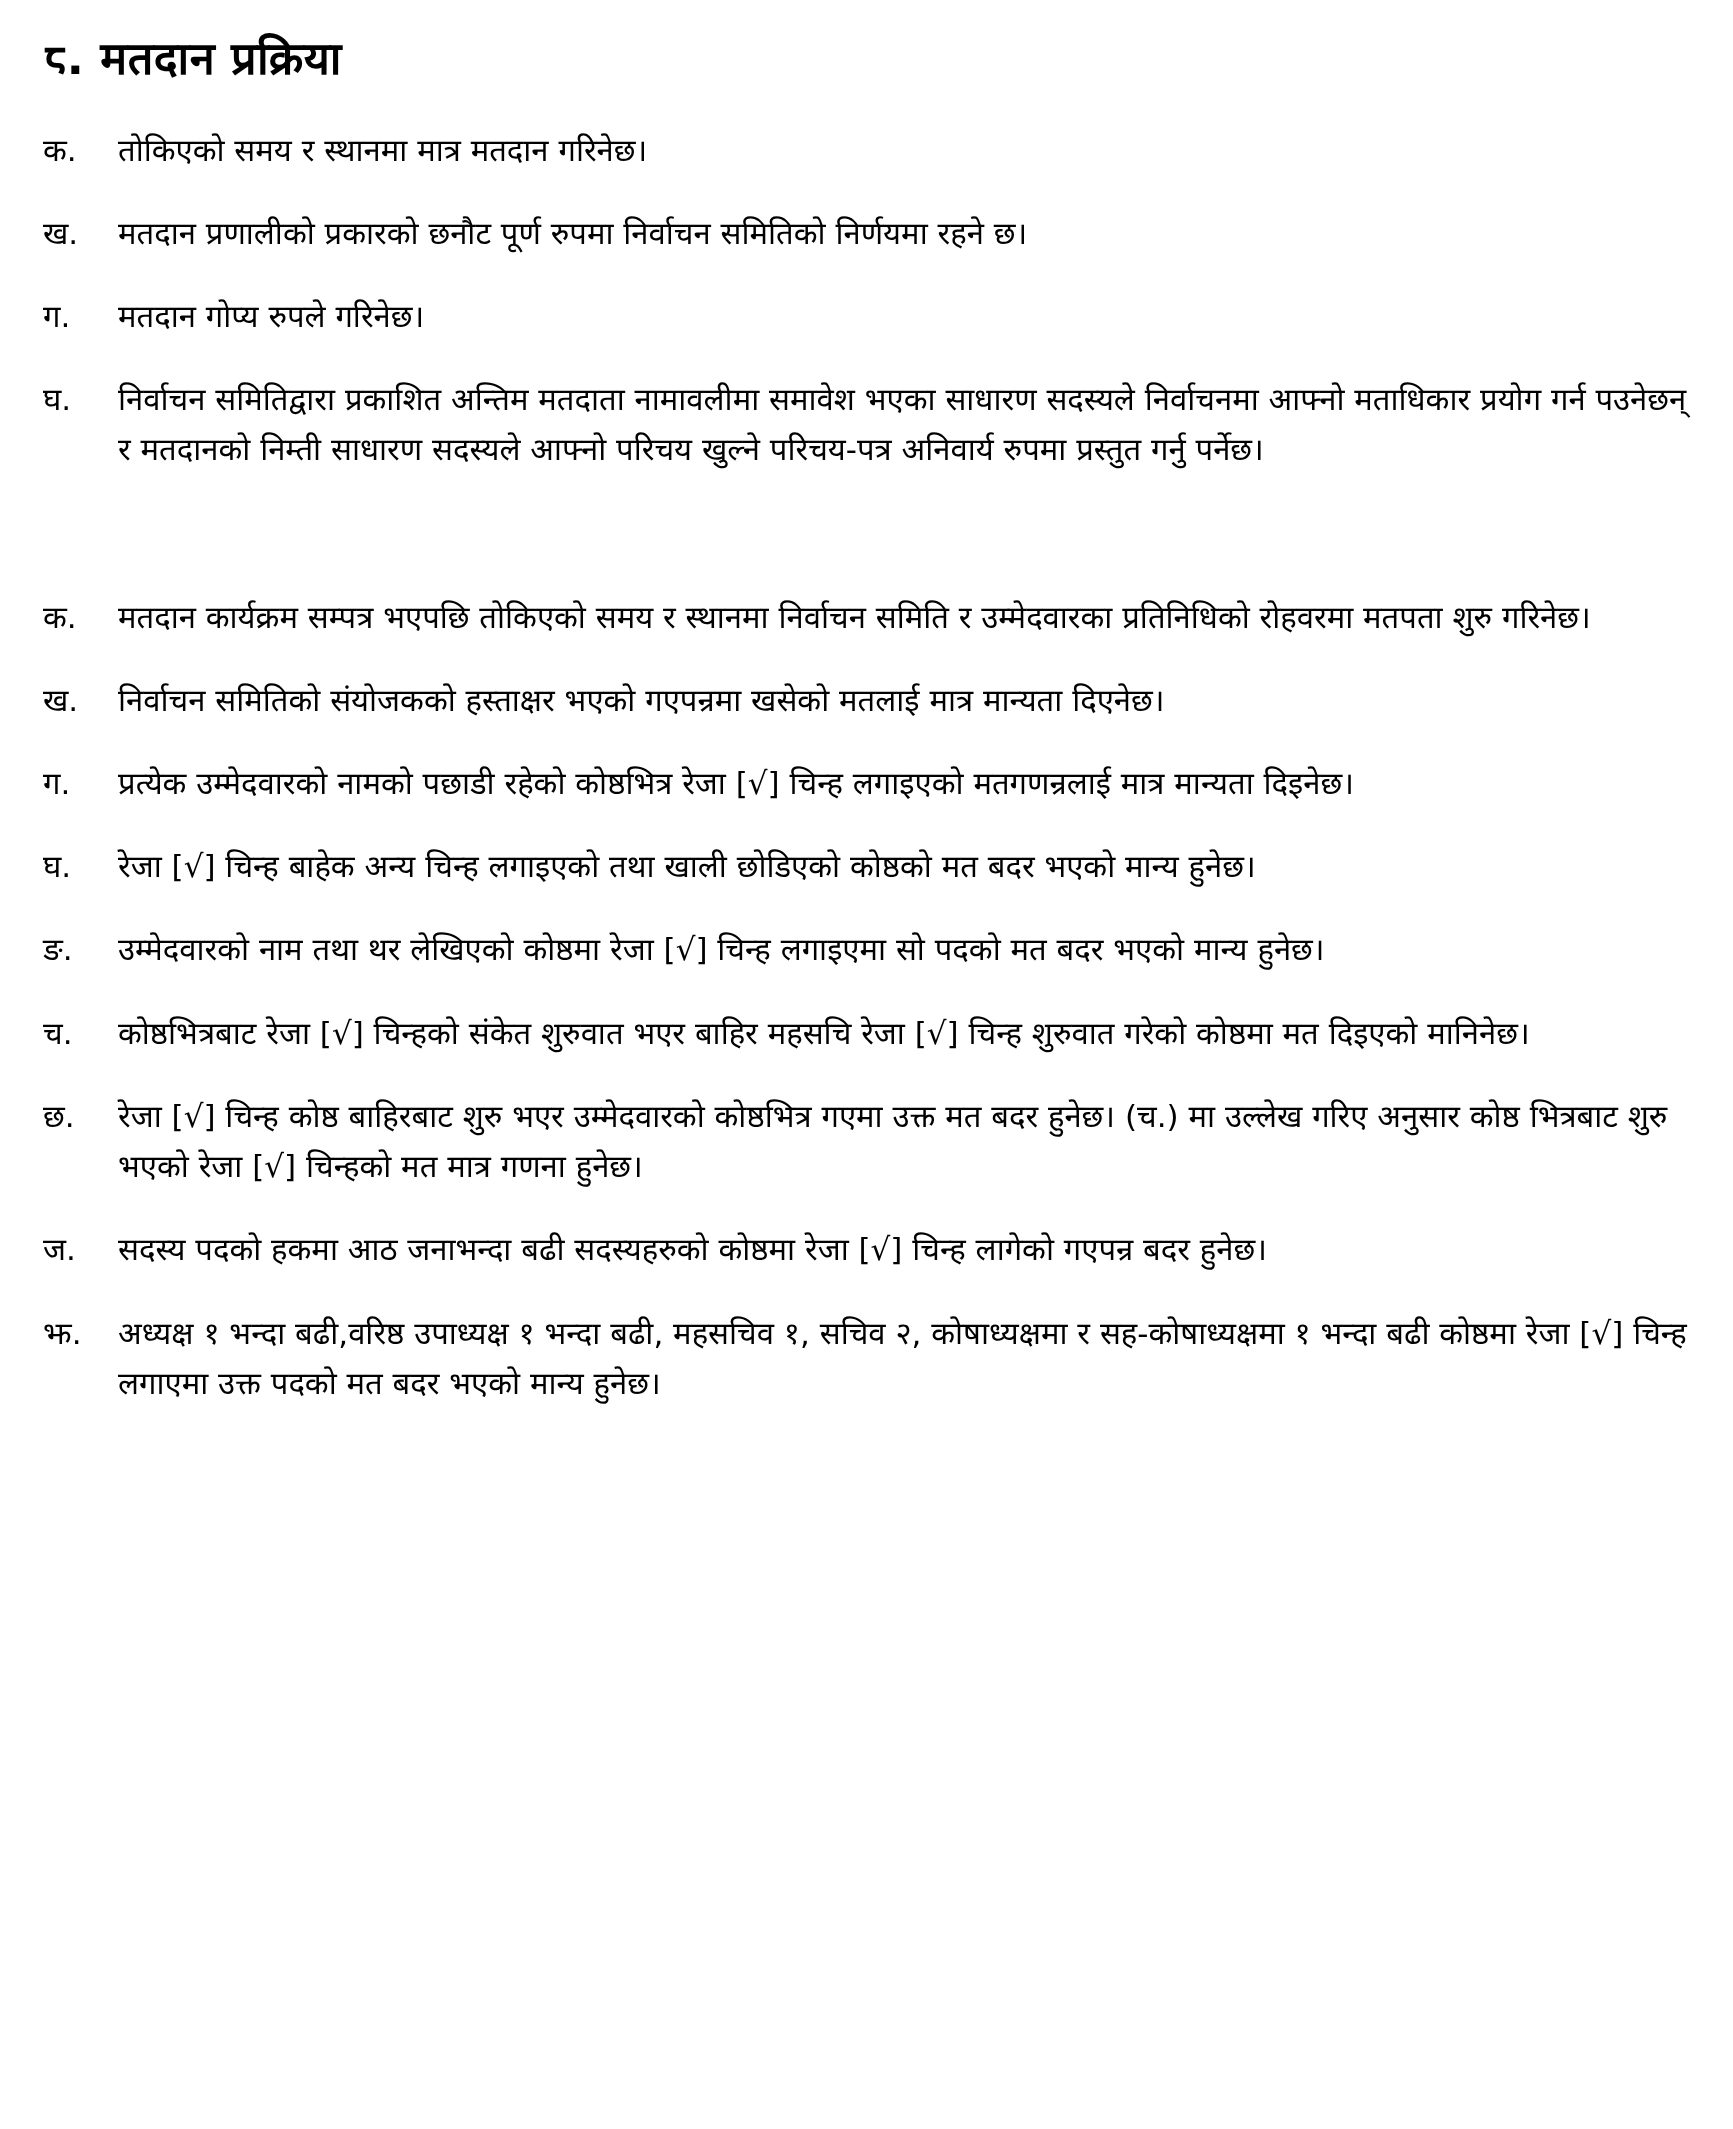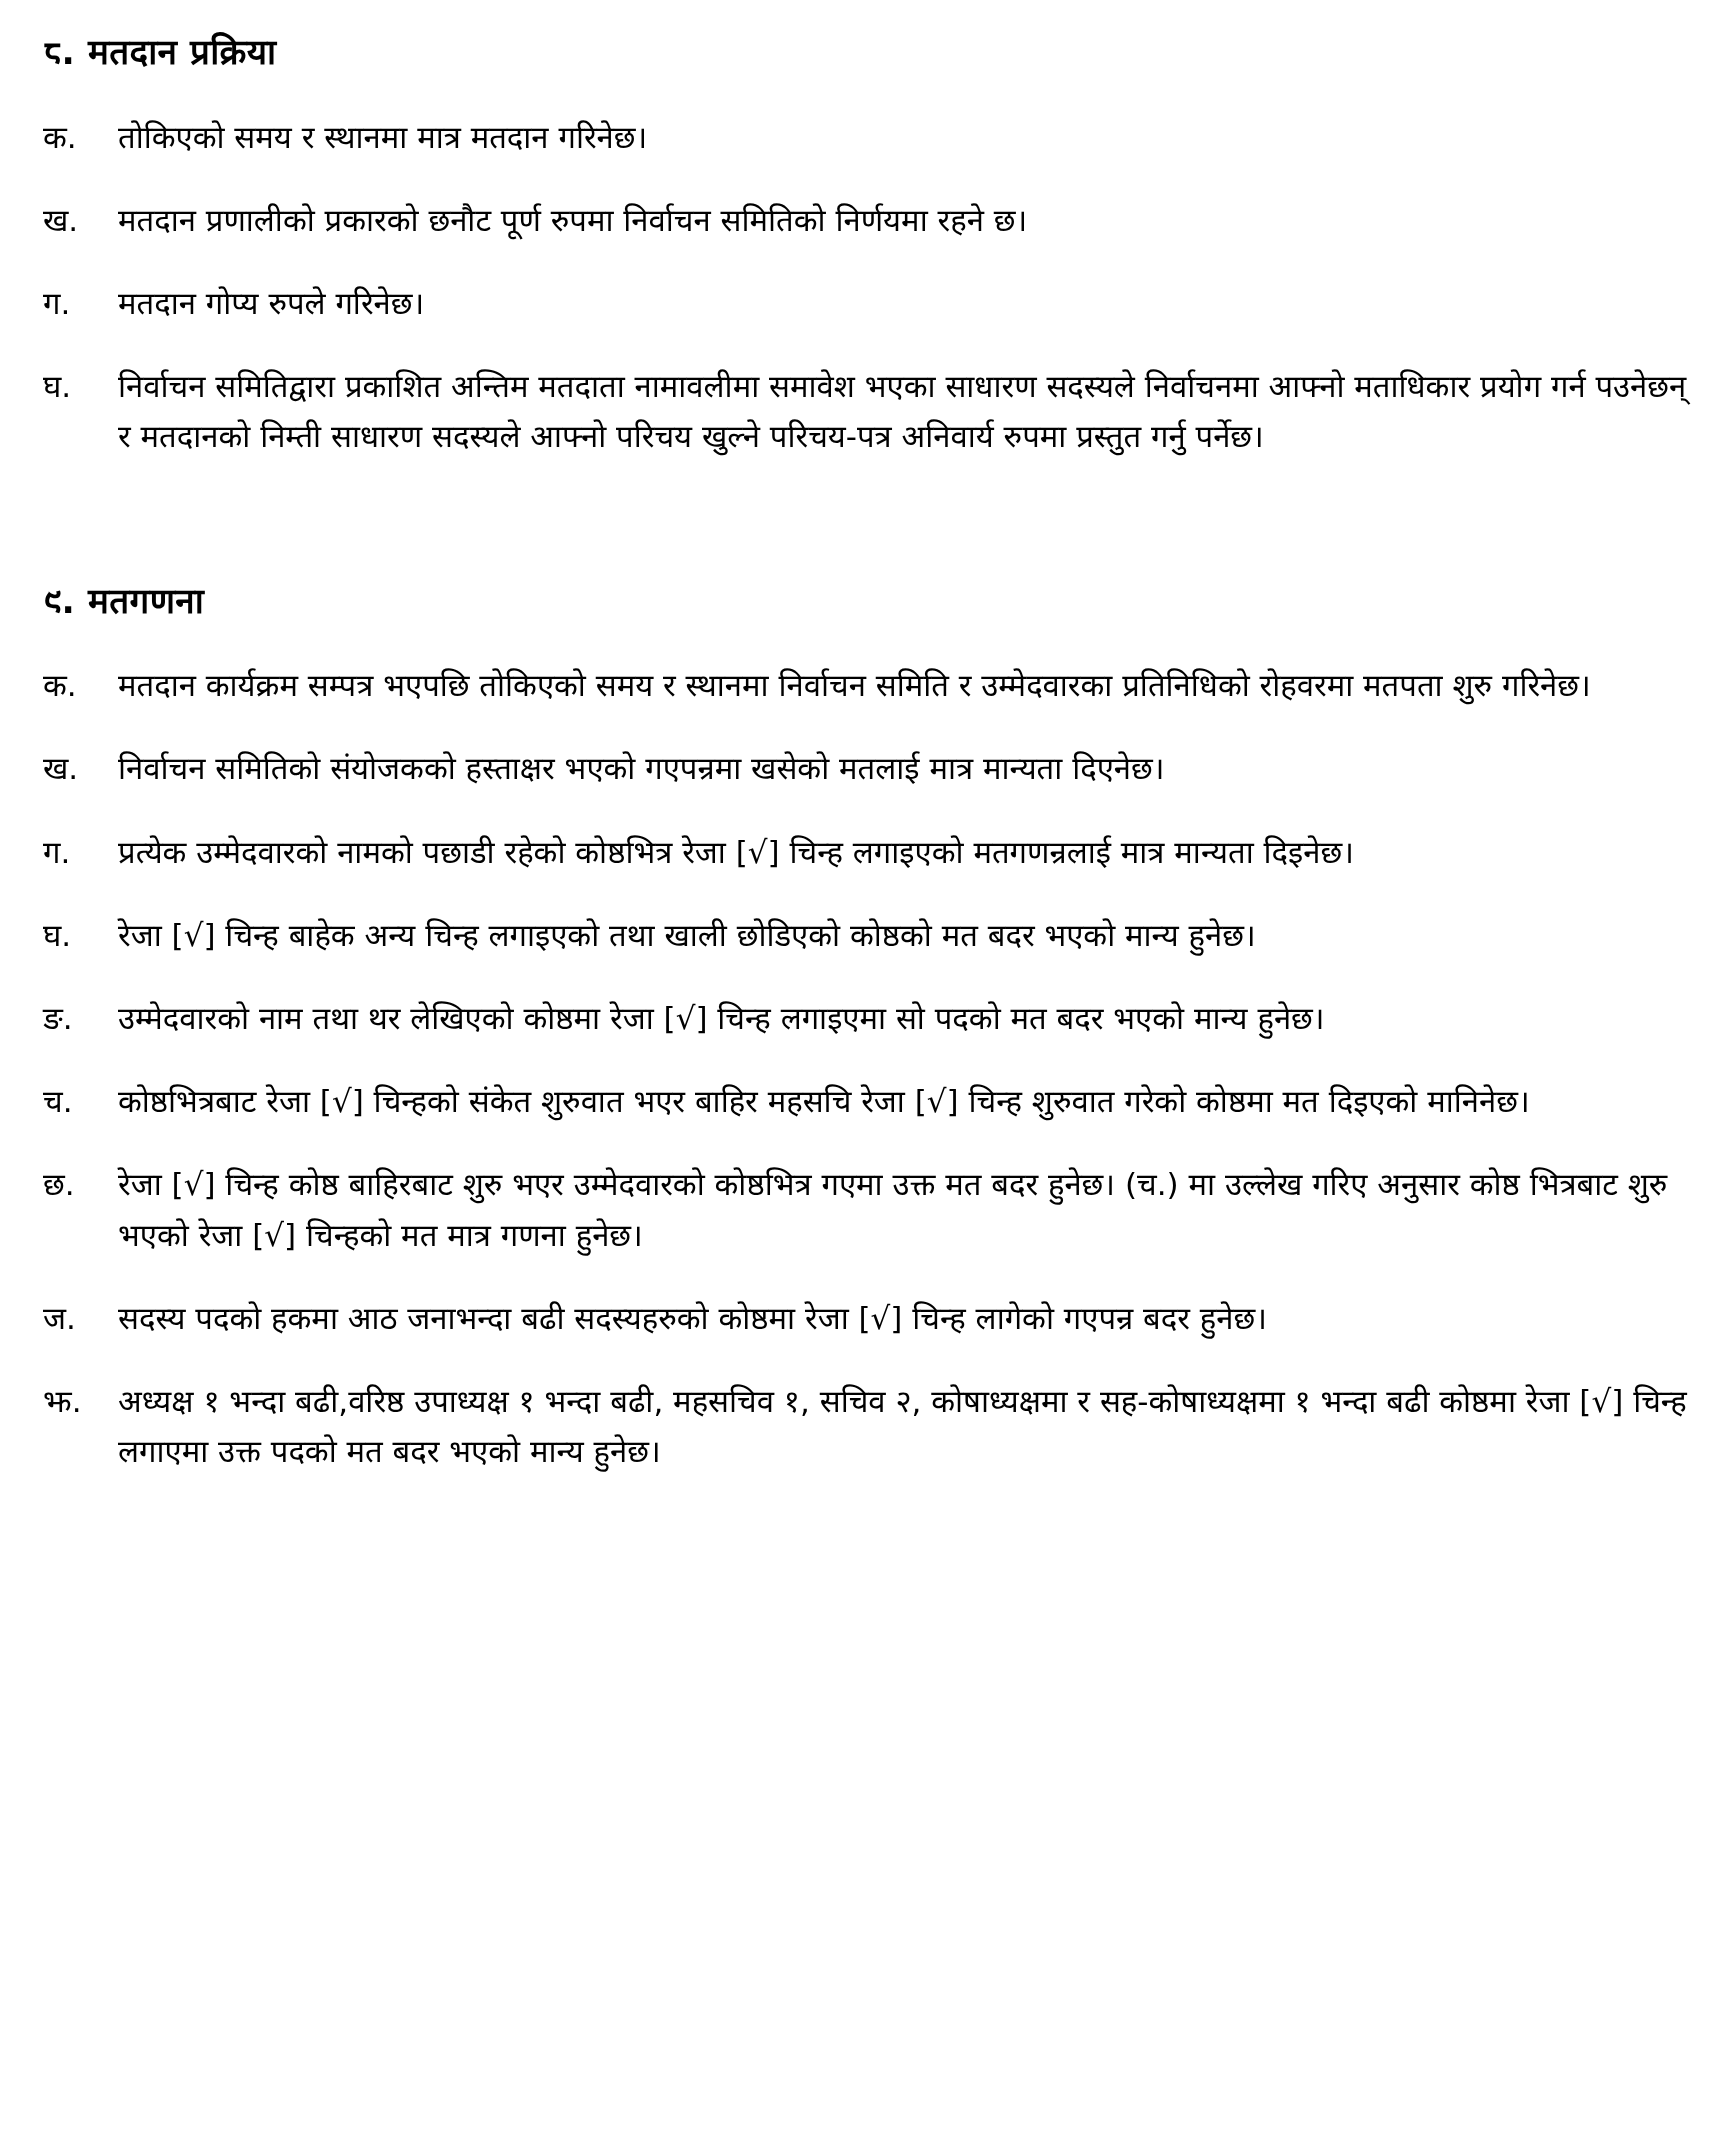--- a/index.html
+++ b/index.html
@@ -22,21 +22,21 @@
     line-height: 1.62;
   }
   .doc-section {
     margin: 0;
   }
   .doc-section + .doc-section {
     margin-top: 117px;
   }
   .section-heading {
     font-weight: bold;
-    font-size: 35px;
+    font-size: 45px;
     line-height: 1.3;
     margin: 0 0 36px 0;
     letter-spacing: 0.4px;
   }
   .item {
     display: flex;
     align-items: flex-start;
     margin: 0 0 33px 0;
   }
   .item:last-child {
@@ -71,21 +71,20 @@
       <span class="item-label">ग.</span>
       <span class="item-text">मतदान गोप्य रुपले गरिनेछ।</span>
     </div>
     <div class="item">
       <span class="item-label">घ.</span>
       <span class="item-text">निर्वाचन समितिद्वारा प्रकाशित अन्तिम मतदाता नामावलीमा समावेश भएका साधारण सदस्यले निर्वाचनमा आफ्नो मताधिकार प्रयोग गर्न पउनेछन् र मतदानको निम्ती साधारण सदस्यले आफ्नो परिचय खुल्ने परिचय-पत्र अनिवार्य रुपमा प्रस्तुत गर्नु पर्नेछ।</span>
     </div>
   </div>
 
   <div class="doc-section">
-    <h2 class="section-heading">९. मतगणना</h2>
 
     <div class="item">
       <span class="item-label">क.</span>
       <span class="item-text">मतदान कार्यक्रम सम्पत्र भएपछि तोकिएको समय र स्थानमा निर्वाचन समिति र उम्मेदवारका प्रतिनिधिको रोहवरमा मतपता शुरु गरिनेछ।</span>
     </div>
     <div class="item">
       <span class="item-label">ख.</span>
       <span class="item-text">निर्वाचन समितिको संयोजकको हस्ताक्षर भएको गएपन्रमा खसेको मतलाई मात्र मान्यता दिएनेछ।</span>
     </div>
     <div class="item">

